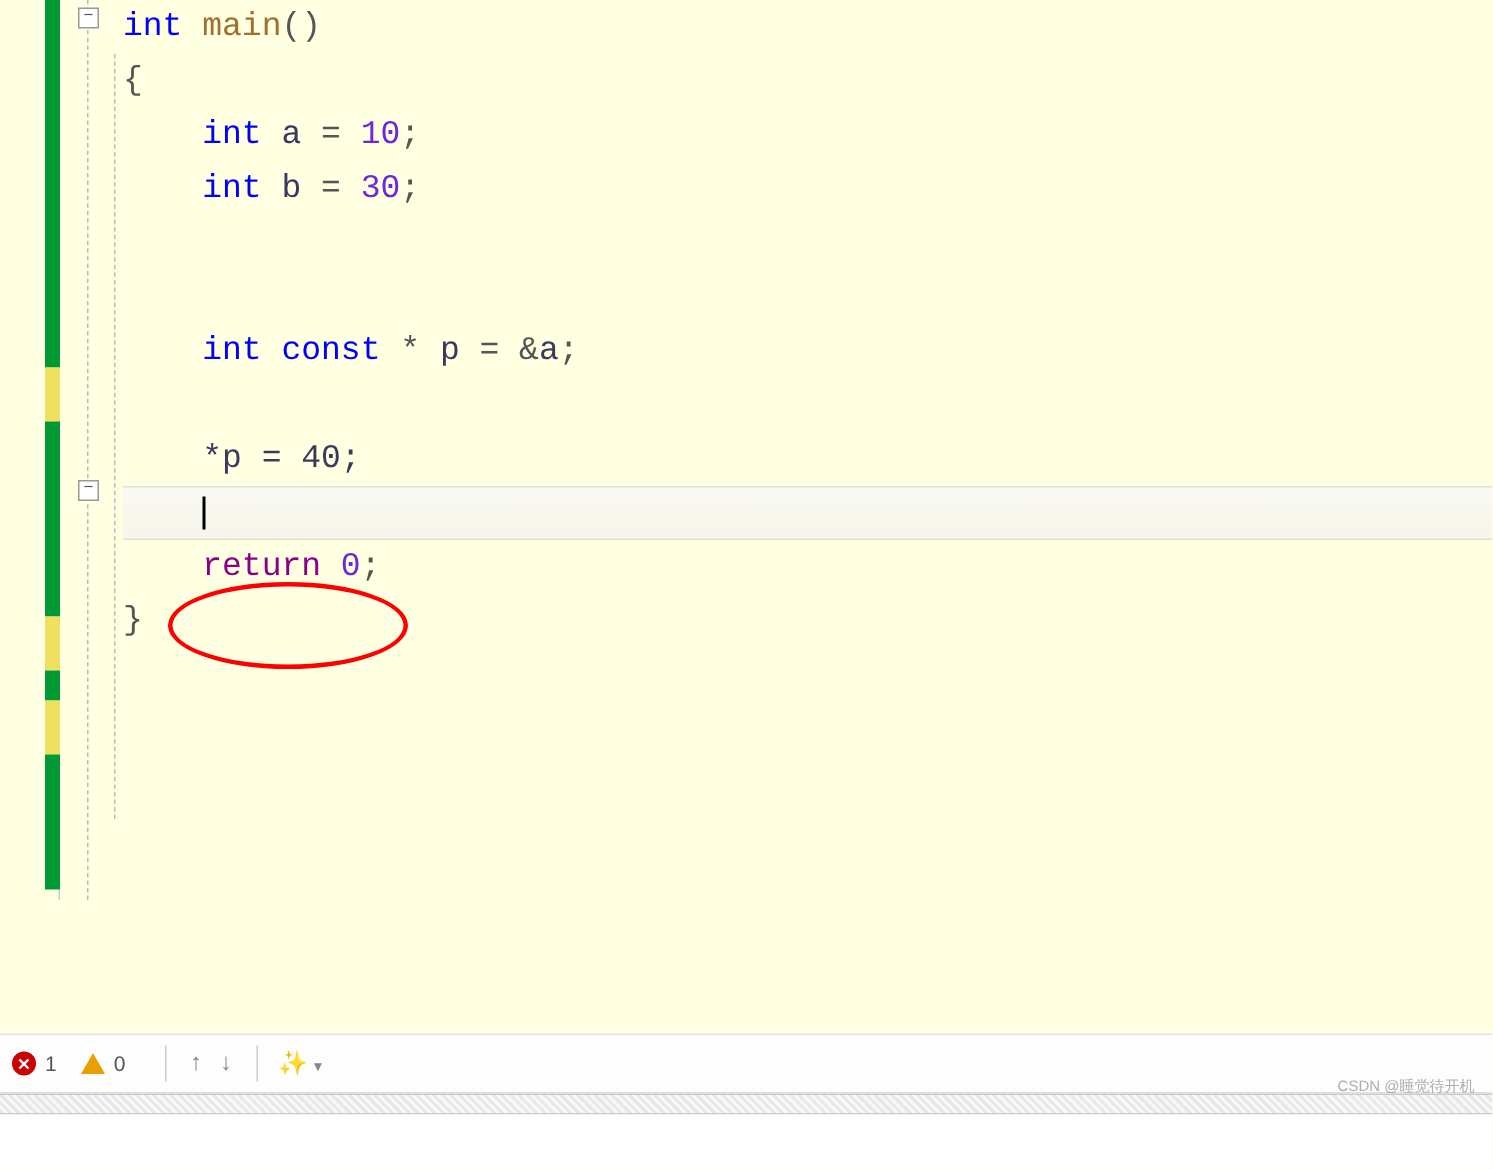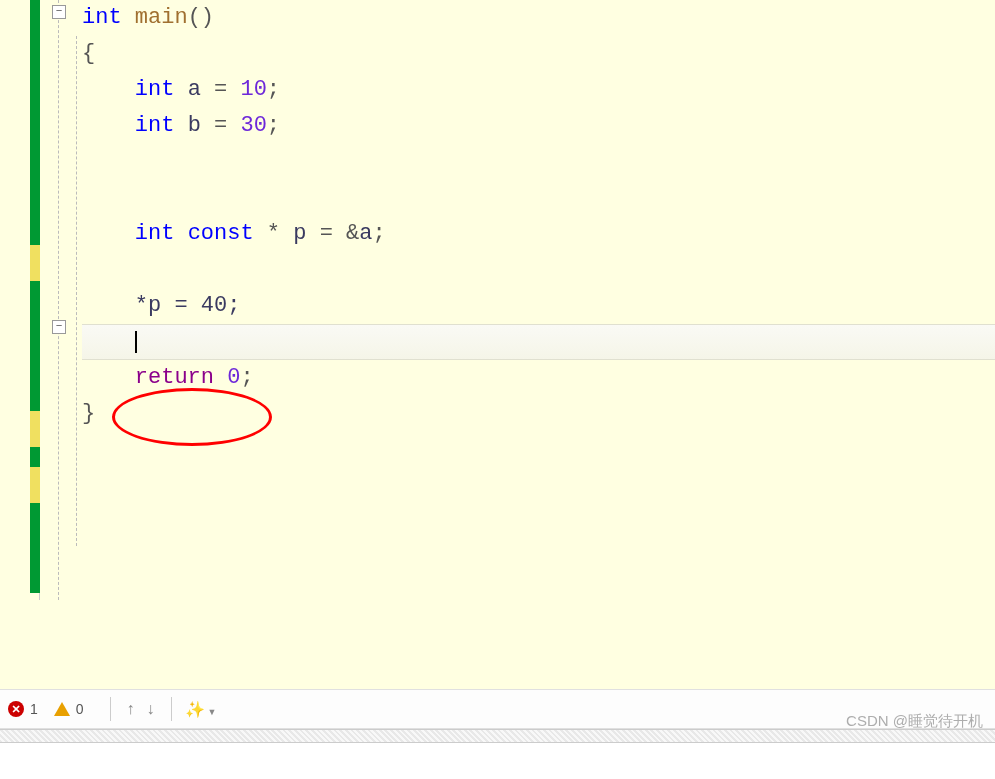--- a/index.html
+++ b/index.html
@@ -153,21 +153,21 @@
       border-top: 1px solid #ccc;
       border-bottom: 1px solid #ccc;
     }
     .empty-white { height: 36px; background: #fff; }
     .watermark {
       position: absolute;
       right: 12px;
       bottom: 48px;
       color: rgba(130,130,130,0.65);
       font-family: "Microsoft YaHei", Arial, sans-serif;
-      font-size: 15px;
+      font-size: 10px;
       pointer-events: none;
     }
   </style>
 </head>
 <body>
 
 <div class="editor-container">
   <div class="margin-area">
     <div class="green-strip" style="top:0; height:245px;"></div>
     <div class="yellow-patch" style="top:245px; height:36px;"></div>

